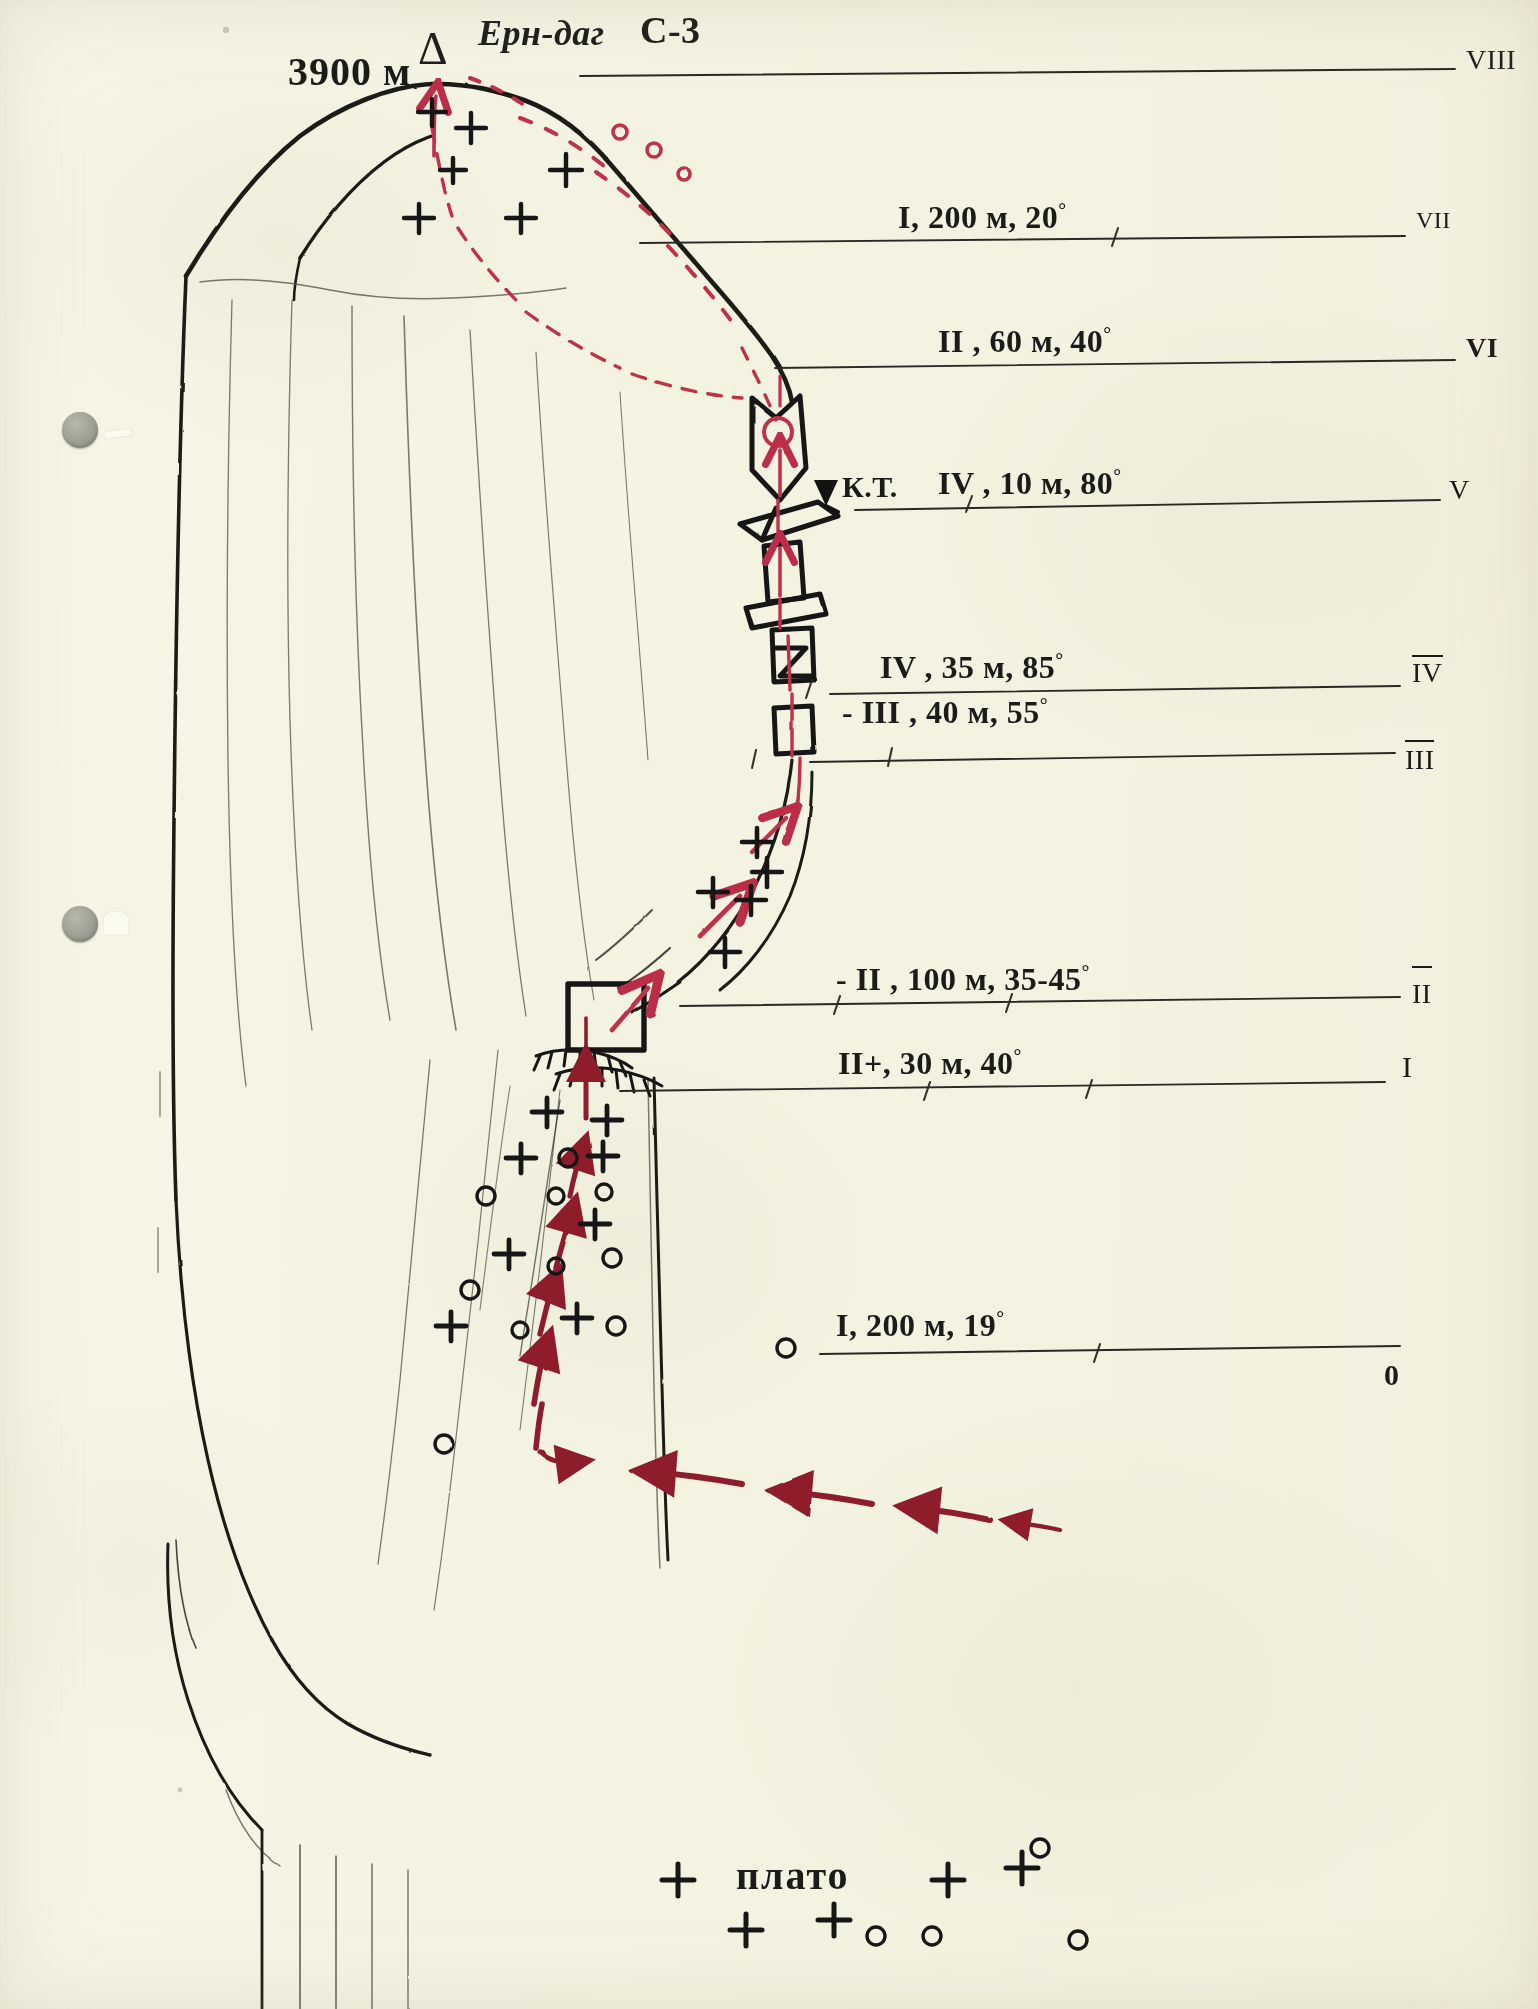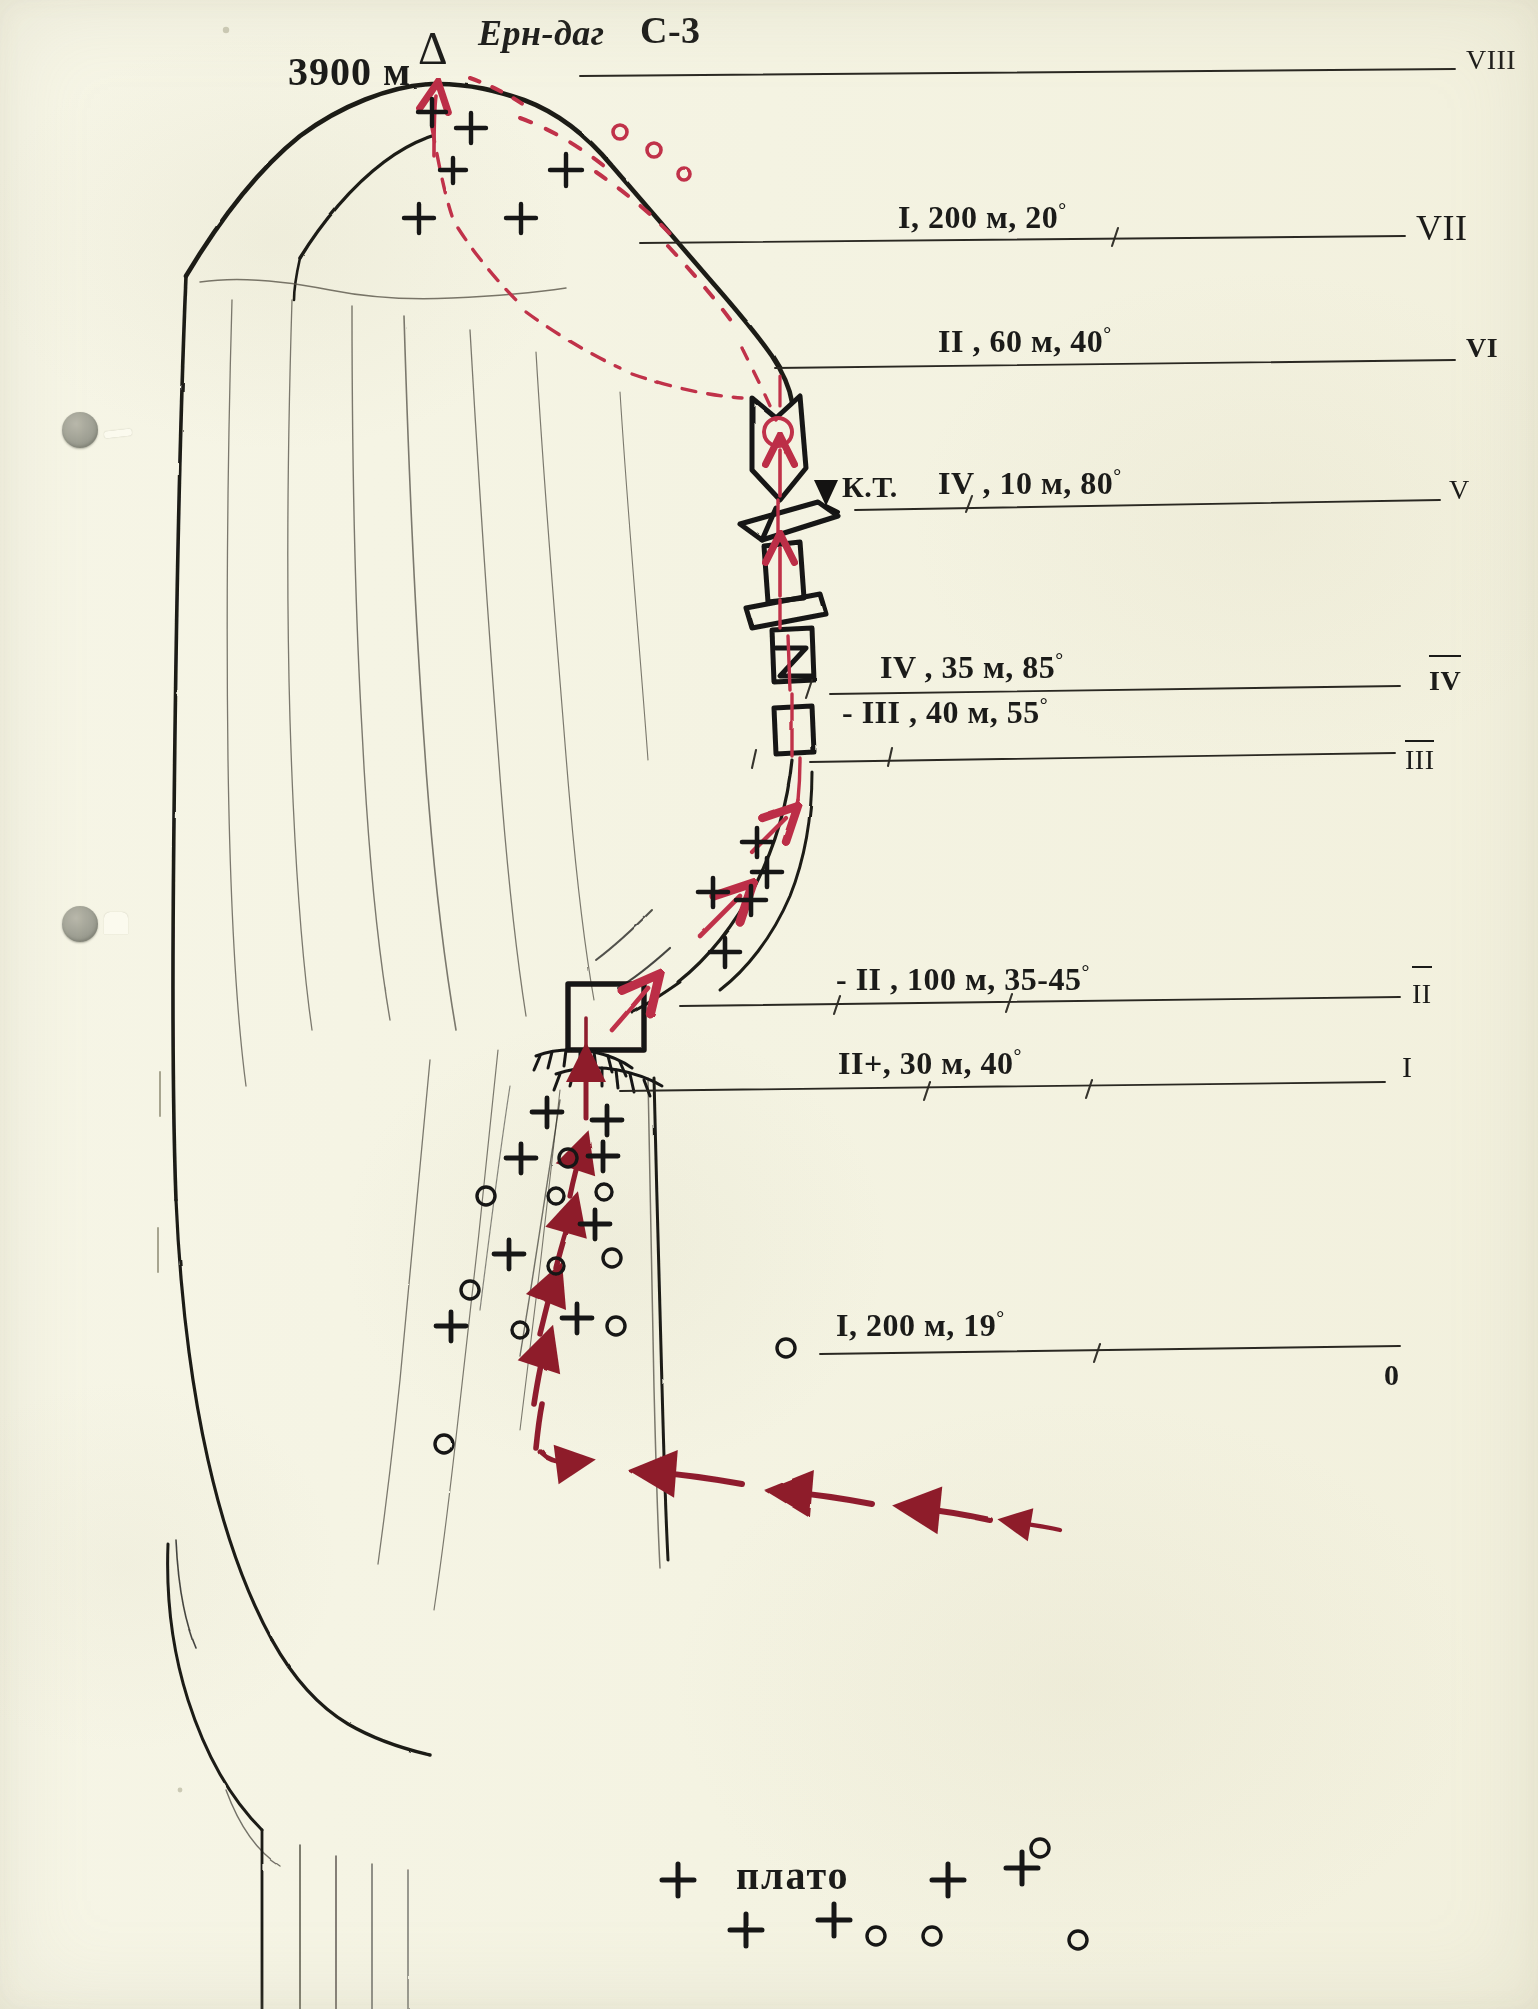--- a/index.html
+++ b/index.html
@@ -344,24 +344,24 @@
       </g>
     </g>
   </svg>
 
   <div class="handtext" style="left:288px; top:48px; font-size:40px; font-weight:700; letter-spacing:1px;">3900 м</div>
   <div class="handtext" style="left:418px; top:22px; font-size:46px; font-weight:400;">Δ</div>
   <div class="handtext ital" style="left:478px; top:12px; font-size:36px;">Ерн-даг</div>
   <div class="handtext" style="left:640px; top:8px; font-size:38px;">С-3</div>
 
   <div class="handtext" style="left:1466px; top:44px; font-size:28px; font-weight:400;">VIII</div>
-  <div class="handtext" style="left:1416px; top:207px; font-size:36px; font-weight:400;">VII</div>
+  <div class="handtext" style="left:1416px; top:207px; font-size:24px; font-weight:400;">VII</div>
   <div class="handtext" style="left:1466px; top:332px; font-size:28px; font-weight:700;">VI</div>
   <div class="handtext" style="left:1449px; top:474px; font-size:28px; font-weight:400;">V</div>
-  <div class="handtext" style="left:1412px; top:655px; font-size:28px; font-weight:700; border-top:2px solid #1b1b19; padding-top:8px;margin-left:17px;">
+  <div class="handtext" style="left:1412px; top:655px; font-size:28px; font-weight:400; border-top:2px solid #1b1b19; padding-top:0;">
     <span>IV</span>
   </div>
   <div class="handtext" style="left:1405px; top:740px; font-size:28px; font-weight:400; border-top:2px solid #1b1b19; padding-top:2px;">
     <span>III</span>
   </div>
   <div class="handtext" style="left:1412px; top:966px; font-size:28px; font-weight:400; border-top:2px solid #1b1b19; padding-top:10px;">
     <span>II</span>
   </div>
   <div class="handtext" style="left:1402px; top:1050px; font-size:30px; font-weight:400;">I</div>
   <div class="handtext" style="left:1384px; top:1358px; font-size:30px; font-weight:700;">0</div>

